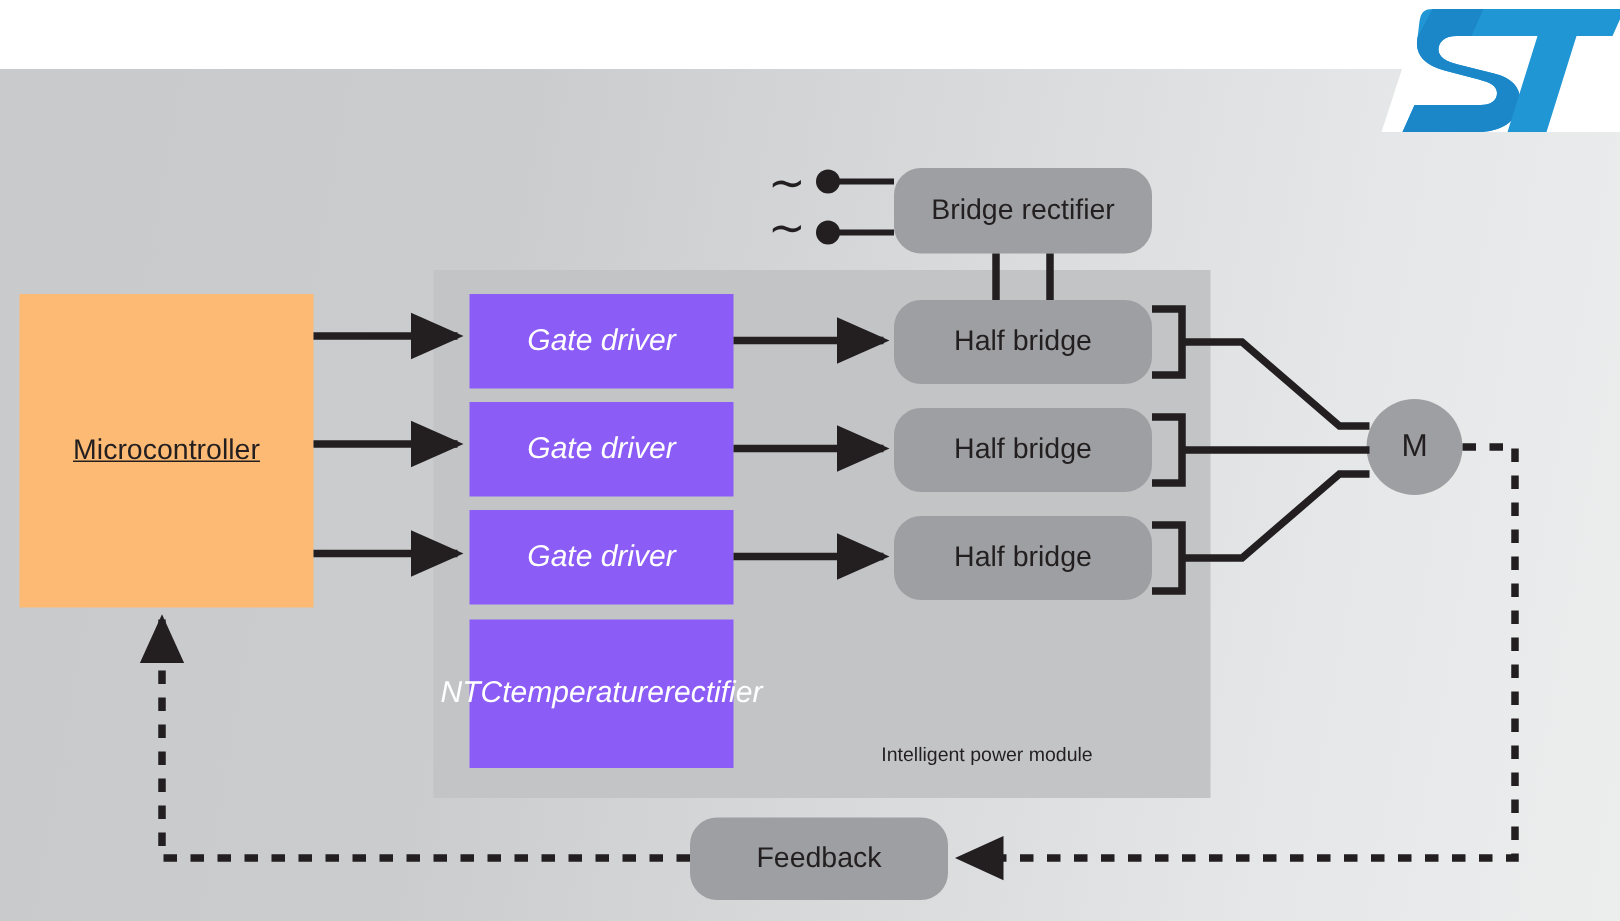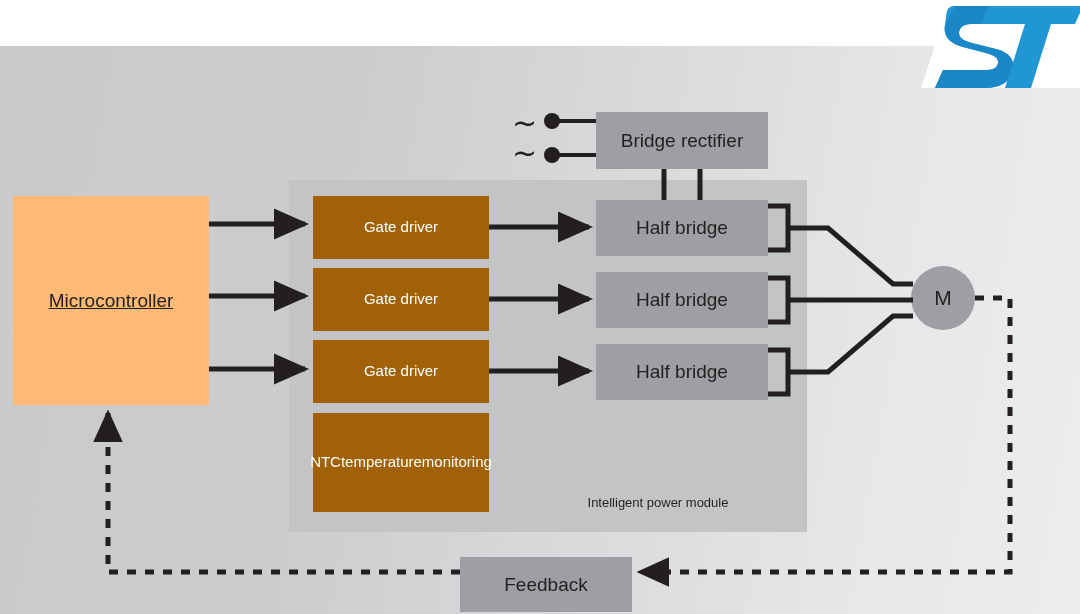--- a/index.html
+++ b/index.html
@@ -44,28 +44,30 @@
     text-align: center;
     line-height: 1.12;
   }
   .box-orange {
     background: #fdba74;
     color: #231f20;
     font-size: 19px;
     text-decoration: underline;
   }
   .box-blue {
-    background: #a16207;
+    background: #8b5cf6;
     color: #ffffff;
-    font-size: 15px;
+    font-size: 20px;
+    font-style: italic;
   }
   .box-gray {
     background: #9d9fa2;
     color: #231f20;
     font-size: 19px;
+    border-radius: 18px;
   }
   #ipm-container {
     position: absolute;
     left: 289px; top: 180px;
     width: 518px; height: 352px;
     background: #c3c4c6;
   }
   #ipm-label {
     position: absolute;
     left: 520px; top: 495px;
@@ -129,32 +131,32 @@
 
   <div class="box box-orange" style="left:13px; top:196px; width:196px; height:209px;">Microcontroller</div>
 
   <div class="box box-blue" style="left:313px; top:196px; width:176px; height:63px;">Gate driver</div>
   <div class="box box-blue" style="left:313px; top:268px; width:176px; height:63px;">Gate driver</div>
   <div class="box box-blue" style="left:313px; top:340px; width:176px; height:63px;">Gate driver</div>
 
   <div class="box box-blue" style="left:313px; top:413px; width:176px; height:99px; flex-direction:row;">
     <span>NTC</span>
     <span>temperature</span>
-    <span>monitoring</span>
+    <span>rectifier</span>
   </div>
 
   <div class="box box-gray" style="left:596px; top:112px; width:172px; height:57px;">Bridge rectifier</div>
 
   <div class="box box-gray" style="left:596px; top:200px; width:172px; height:56px;">Half bridge</div>
   <div class="box box-gray" style="left:596px; top:272px; width:172px; height:56px;">Half bridge</div>
   <div class="box box-gray" style="left:596px; top:344px; width:172px; height:56px;">Half bridge</div>
 
   <div id="motor">M</div>
 
-  <div class="box box-gray" style="left:460px; top:557px; width:172px; height:55px;">Feedback</div>
+  <div class="box box-gray" style="left:460px; top:545px; width:172px; height:55px;">Feedback</div>
 
   <div class="ac-tilde" style="left:512px; top:108px;">~</div>
   <div class="ac-tilde" style="left:512px; top:138px;">~</div>
 
   <svg id="wires" viewBox="0 0 1080 614">
     <defs>
       <marker id="arrowSolid" markerWidth="7" markerHeight="7" refX="6.2" refY="3.5" orient="auto" markerUnits="strokeWidth">
         <polygon points="0,0.4 7,3.5 0,6.6" fill="#231f20"></polygon>
       </marker>
       <marker id="arrowDash" markerWidth="6.5" markerHeight="6.5" refX="5.8" refY="3.25" orient="auto" markerUnits="strokeWidth">

